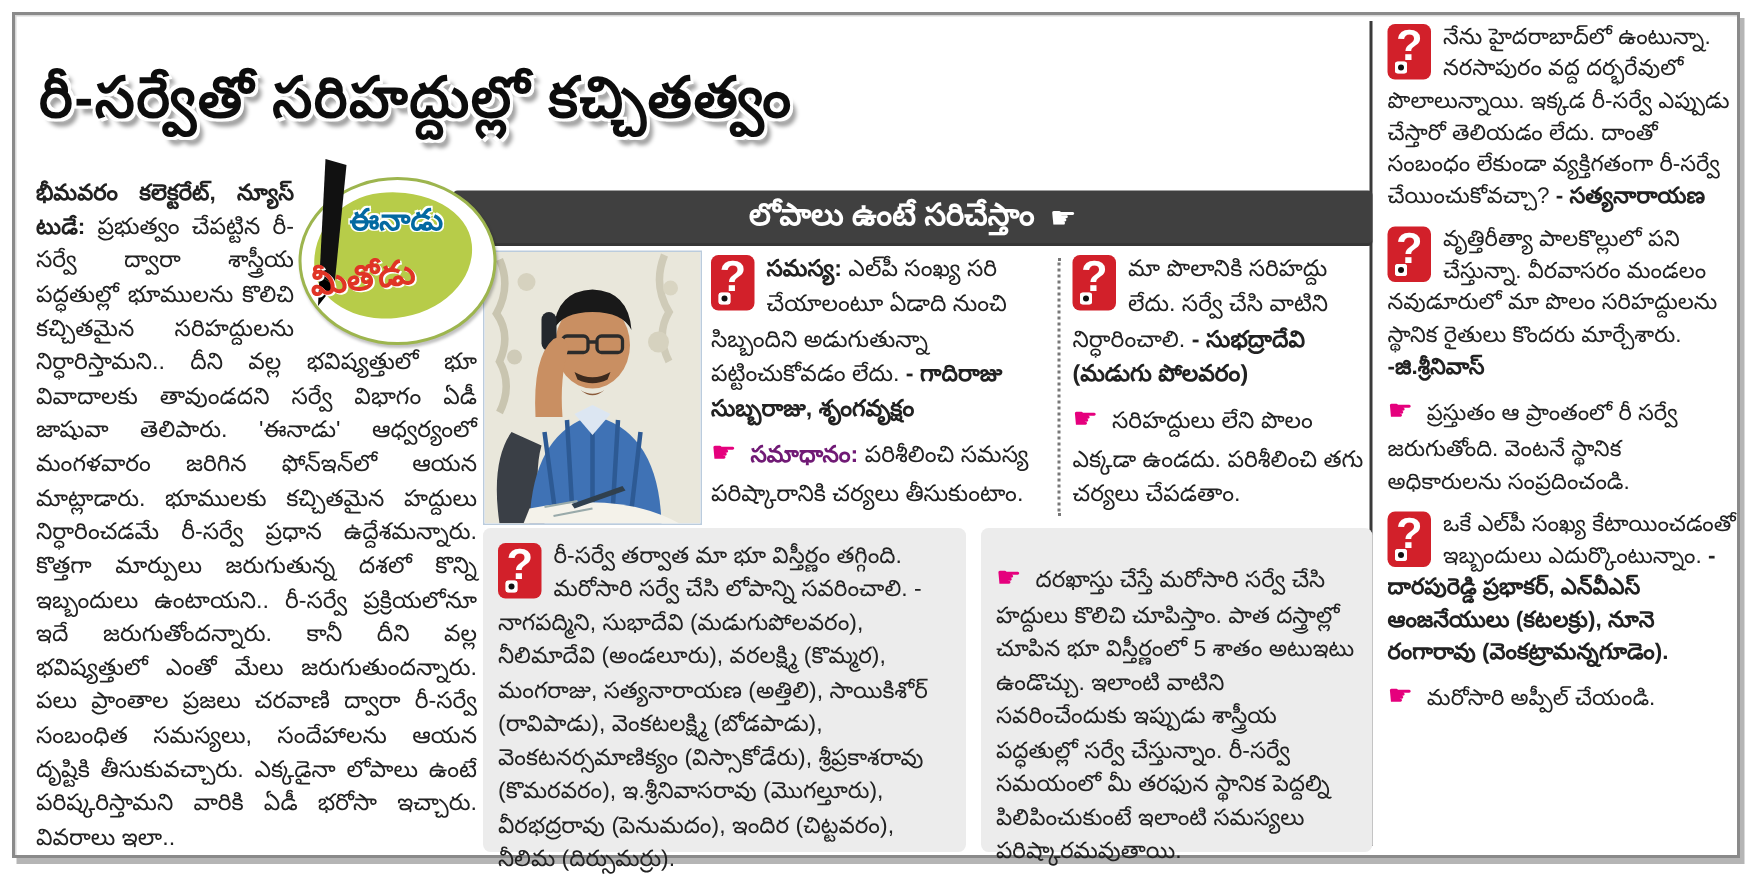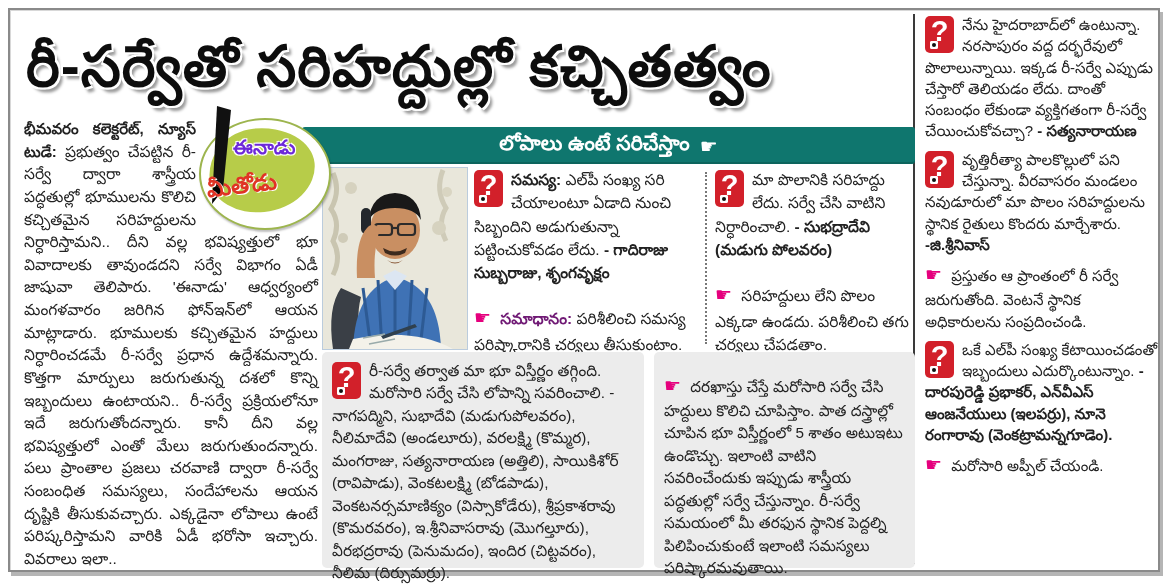--- a/index.html
+++ b/index.html
@@ -3,41 +3,41 @@
 <meta charset="utf-8">
 <style>
   html,body{margin:0;padding:0;background:#ffffff;}
   body{font-family:"Liberation Sans","DejaVu Sans",sans-serif;color:#222;}
   .page{position:relative;width:1174px;height:587px;background:#fff;overflow:hidden;}
   .frame{position:absolute;left:8px;top:8px;width:1148px;height:560px;
          border:2px solid #8a8a8a;box-shadow:3px 4px 0 #b5b5b5, inset 1px 1px 0 #d8d8d8;
          background:#fff;}
   
   .headline{position:absolute;left:26px;top:16px;width:884px;height:100px;
-            font-size:57px;font-weight:800;color:#0d0d0d;letter-spacing:1px;
+            font-size:38px;font-weight:800;color:#0d0d0d;letter-spacing:1px;
             white-space:nowrap;overflow:hidden;line-height:100px;
             text-shadow:2px 2px 0 #fff,-2px -2px 0 #fff,2px -2px 0 #fff,-2px 2px 0 #fff,4px 5px 3px #9a9a9a;}
   
   .lead-col{position:absolute;left:24px;top:118px;width:294px;height:448px;
             font-size:15.5px;line-height:1.46;text-align:justify;}
   .lead-col b.dateline{font-size:15px;}
   .logo-spacer{float:right;width:122px;height:112px;}
   
   .logo{position:absolute;left:197px;top:110px;width:134px;height:122px;z-index:5;}
   .logo .disc{position:absolute;left:2px;top:8px;width:128px;height:108px;background:#fff;
               border:2px solid #9db54e;border-radius:50%;box-shadow:1px 2px 2px rgba(0,0,0,.25);}
   .logo .blob{position:absolute;left:12px;top:18px;width:106px;height:84px;background:#b7cc49;
               border-radius:46% 54% 52% 48%/55% 48% 52% 45%;transform:rotate(-6deg);}
-  .logo .t1{position:absolute;left:36px;top:26px;font-size:20px;font-weight:800;color:#6d28d9;
+  .logo .t1{position:absolute;left:36px;top:26px;font-size:20px;font-weight:800;color:#0369a1;
             text-shadow:1px 1px 0 #fff,-1px -1px 0 #fff,1px -1px 0 #fff,-1px 1px 0 #fff;}
   .logo .t2{position:absolute;left:10px;top:62px;font-size:23px;font-weight:700;color:#e03425;
             transform:rotate(-7deg);text-shadow:1px 1px 0 #fff;}
   .logo svg{position:absolute;left:0;top:-6px;}
   
-  .banner{position:absolute;left:302px;top:127px;width:613px;height:37px;background:#0f766e;
+  .banner{position:absolute;left:302px;top:127px;width:613px;height:37px;background:#404040;
           border-radius:3px;display:flex;align-items:center;justify-content:center;gap:10px;
           color:#fff;font-weight:800;font-size:20.5px;box-shadow:inset 0 -2px 0 rgba(0,0,0,.15);}
   .banner .ptr{font-size:20px;color:#fff;}
   
   .photo{position:absolute;left:322px;top:167px;width:146px;height:183px;overflow:hidden;
          border:1px solid #bcd;box-sizing:border-box;}
   
   .qa-col1{position:absolute;left:474px;top:168px;width:227px;font-size:15.5px;line-height:1.5;}
   .qa-col2{position:absolute;left:715px;top:168px;width:200px;font-size:15.5px;line-height:1.5;}
   .vdot{position:absolute;left:705px;top:172px;height:172px;border-left:2px dotted #777;}
@@ -55,21 +55,21 @@
   .attr{font-weight:800;}
   
   .box-l{position:absolute;left:322px;top:352px;width:322px;height:216px;background:#ececec;
          border-radius:5px;padding:8px 10px;box-sizing:border-box;font-size:15.3px;line-height:1.47;}
   .box-r{position:absolute;left:654px;top:352px;width:261px;height:216px;background:#ececec;
          border-radius:5px;padding:20px 10px;box-sizing:border-box;font-size:15.3px;line-height:1.47;}
   
   .right-col{position:absolute;left:925px;top:14px;width:236px;height:552px;
              font-size:15px;line-height:1.42;display:flex;flex-direction:column;gap:7px;}
   p{margin:0;}
-  .mt4{margin-top:20px;}
+  .mt4{margin-top:5px;}
 </style>
 </head>
 <body>
 
 <div class="page">
   <div class="frame"></div>
 
   <div class="headline">రీ-సర్వేతో సరిహద్దుల్లో కచ్చితత్వం</div>
 
   <div class="vline-right"></div>
@@ -177,20 +177,20 @@
       <span>వృత్తిరీత్యా పాలకొల్లులో పని చేస్తున్నా. వీరవాసరం మండలం నవుడూరులో మా పొలం సరిహద్దులను స్థానిక రైతులు కొందరు మార్చేశారు.</span>
       <span class="attr">-జి.శ్రీనివాస్</span>
     </p>
     <p>
       <span class="ptr-mag">☛</span>
       <span>ప్రస్తుతం ఆ ప్రాంతంలో రీ సర్వే జరుగుతోంది. వెంటనే స్థానిక అధికారులను సంప్రదించండి.</span>
     </p>
     <p>
       <span class="qicon">?</span>
       <span>ఒకే ఎల్‌పీ సంఖ్య కేటాయించడంతో ఇబ్బందులు ఎదుర్కొంటున్నాం.</span>
-      <span class="attr">- దారపురెడ్డి ప్రభాకర్, ఎన్‌వీఎస్ ఆంజనేయులు (ఇలపర్రు), నూనె రంగారావు (వెంకట్రామన్నగూడెం).</span>
+      <span class="attr">- దారపురెడ్డి ప్రభాకర్, ఎన్‌వీఎస్ ఆంజనేయులు (కటలక్రు), నూనె రంగారావు (వెంకట్రామన్నగూడెం).</span>
     </p>
     <p>
       <span class="ptr-mag">☛</span>
       <span>మరోసారి అప్పీల్ చేయండి.</span>
     </p>
   </div>
 </div>
 
 </body></html>

